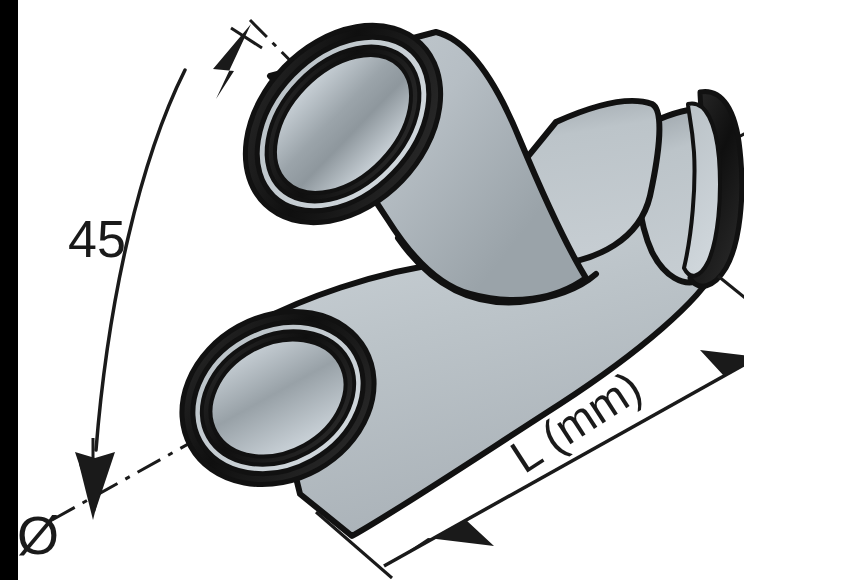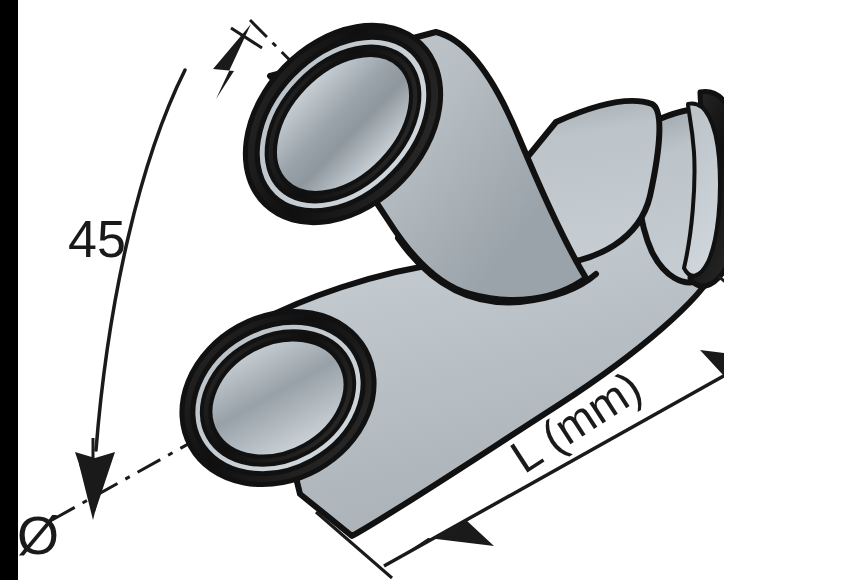--- a/index.html
+++ b/index.html
@@ -31,21 +31,21 @@
     top: 0;
     height: 580px;
     background: #000000;
   }
   #bar-left  { left: 0;   width: 18px; }
   #bar-right { left: 824px; width: 22px; }
 </style>
 </head>
 <body>
 
-<div id="stage" style="width: 724px; height: 580px; background: rgb(255, 255, 255);">
+<div id="stage" style="width: 724px; height: 580px; background: rgb(255, 255, 255); padding-left: 20px;">
 
   <svg id="drawing" viewBox="0 0 846 580" xmlns="http://www.w3.org/2000/svg">
     <defs>
 
       <linearGradient id="gBodyMain" x1="0" y1="0" x2="0.35" y2="1">
         <stop offset="0%" stop-color="#cdd4d9"></stop>
         <stop offset="45%" stop-color="#bcc4c9"></stop>
         <stop offset="100%" stop-color="#aab2b8"></stop>
       </linearGradient>
       <linearGradient id="gBodyRight" x1="0" y1="0" x2="0.2" y2="1">

